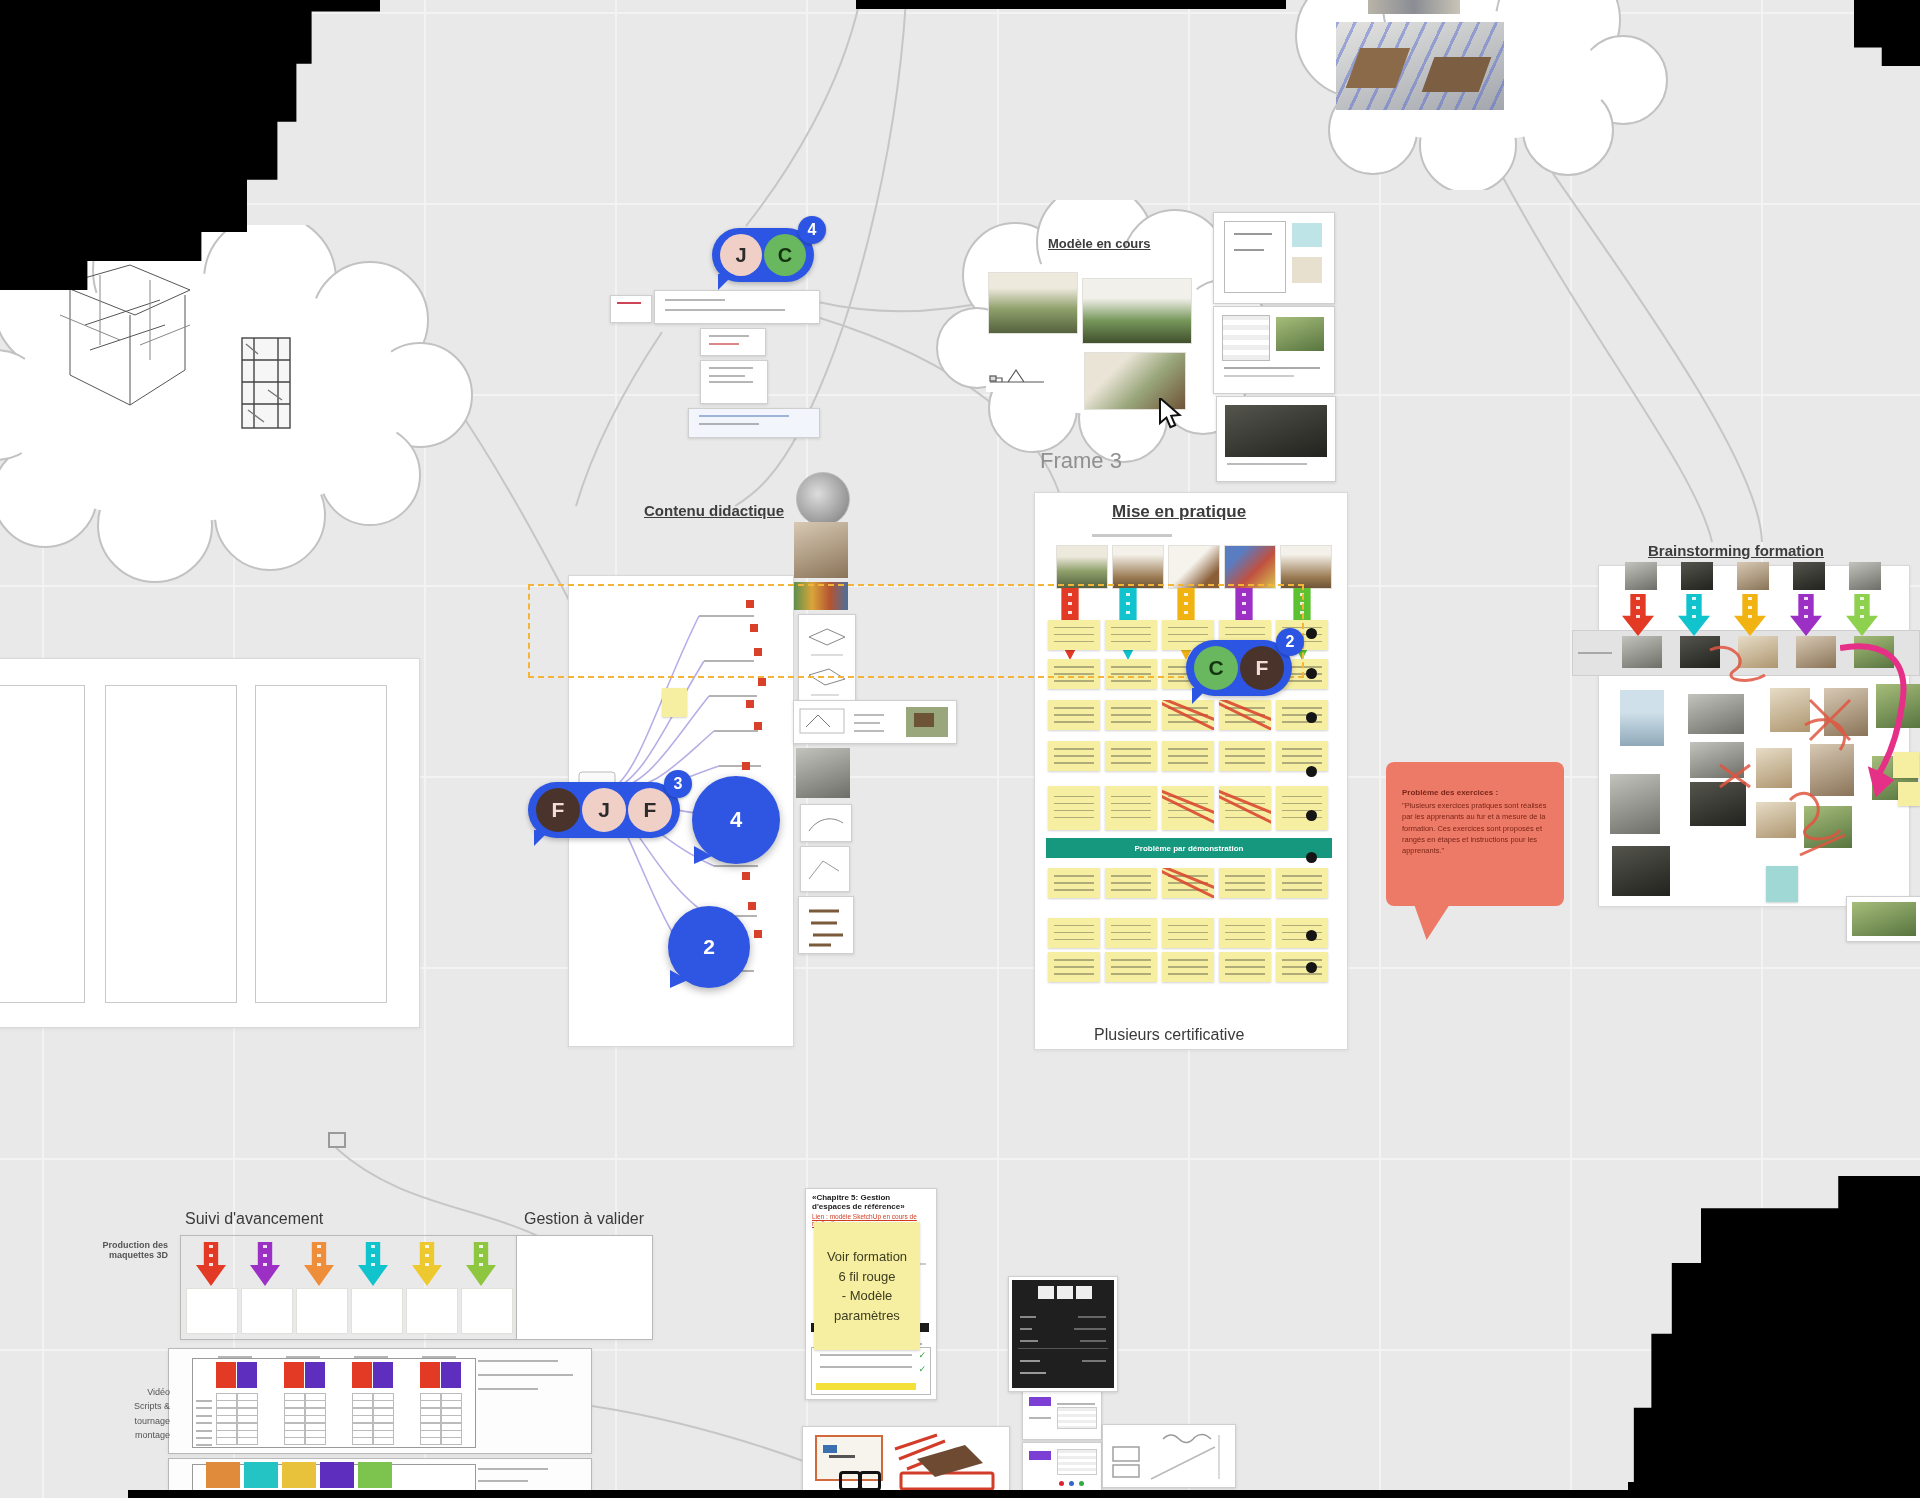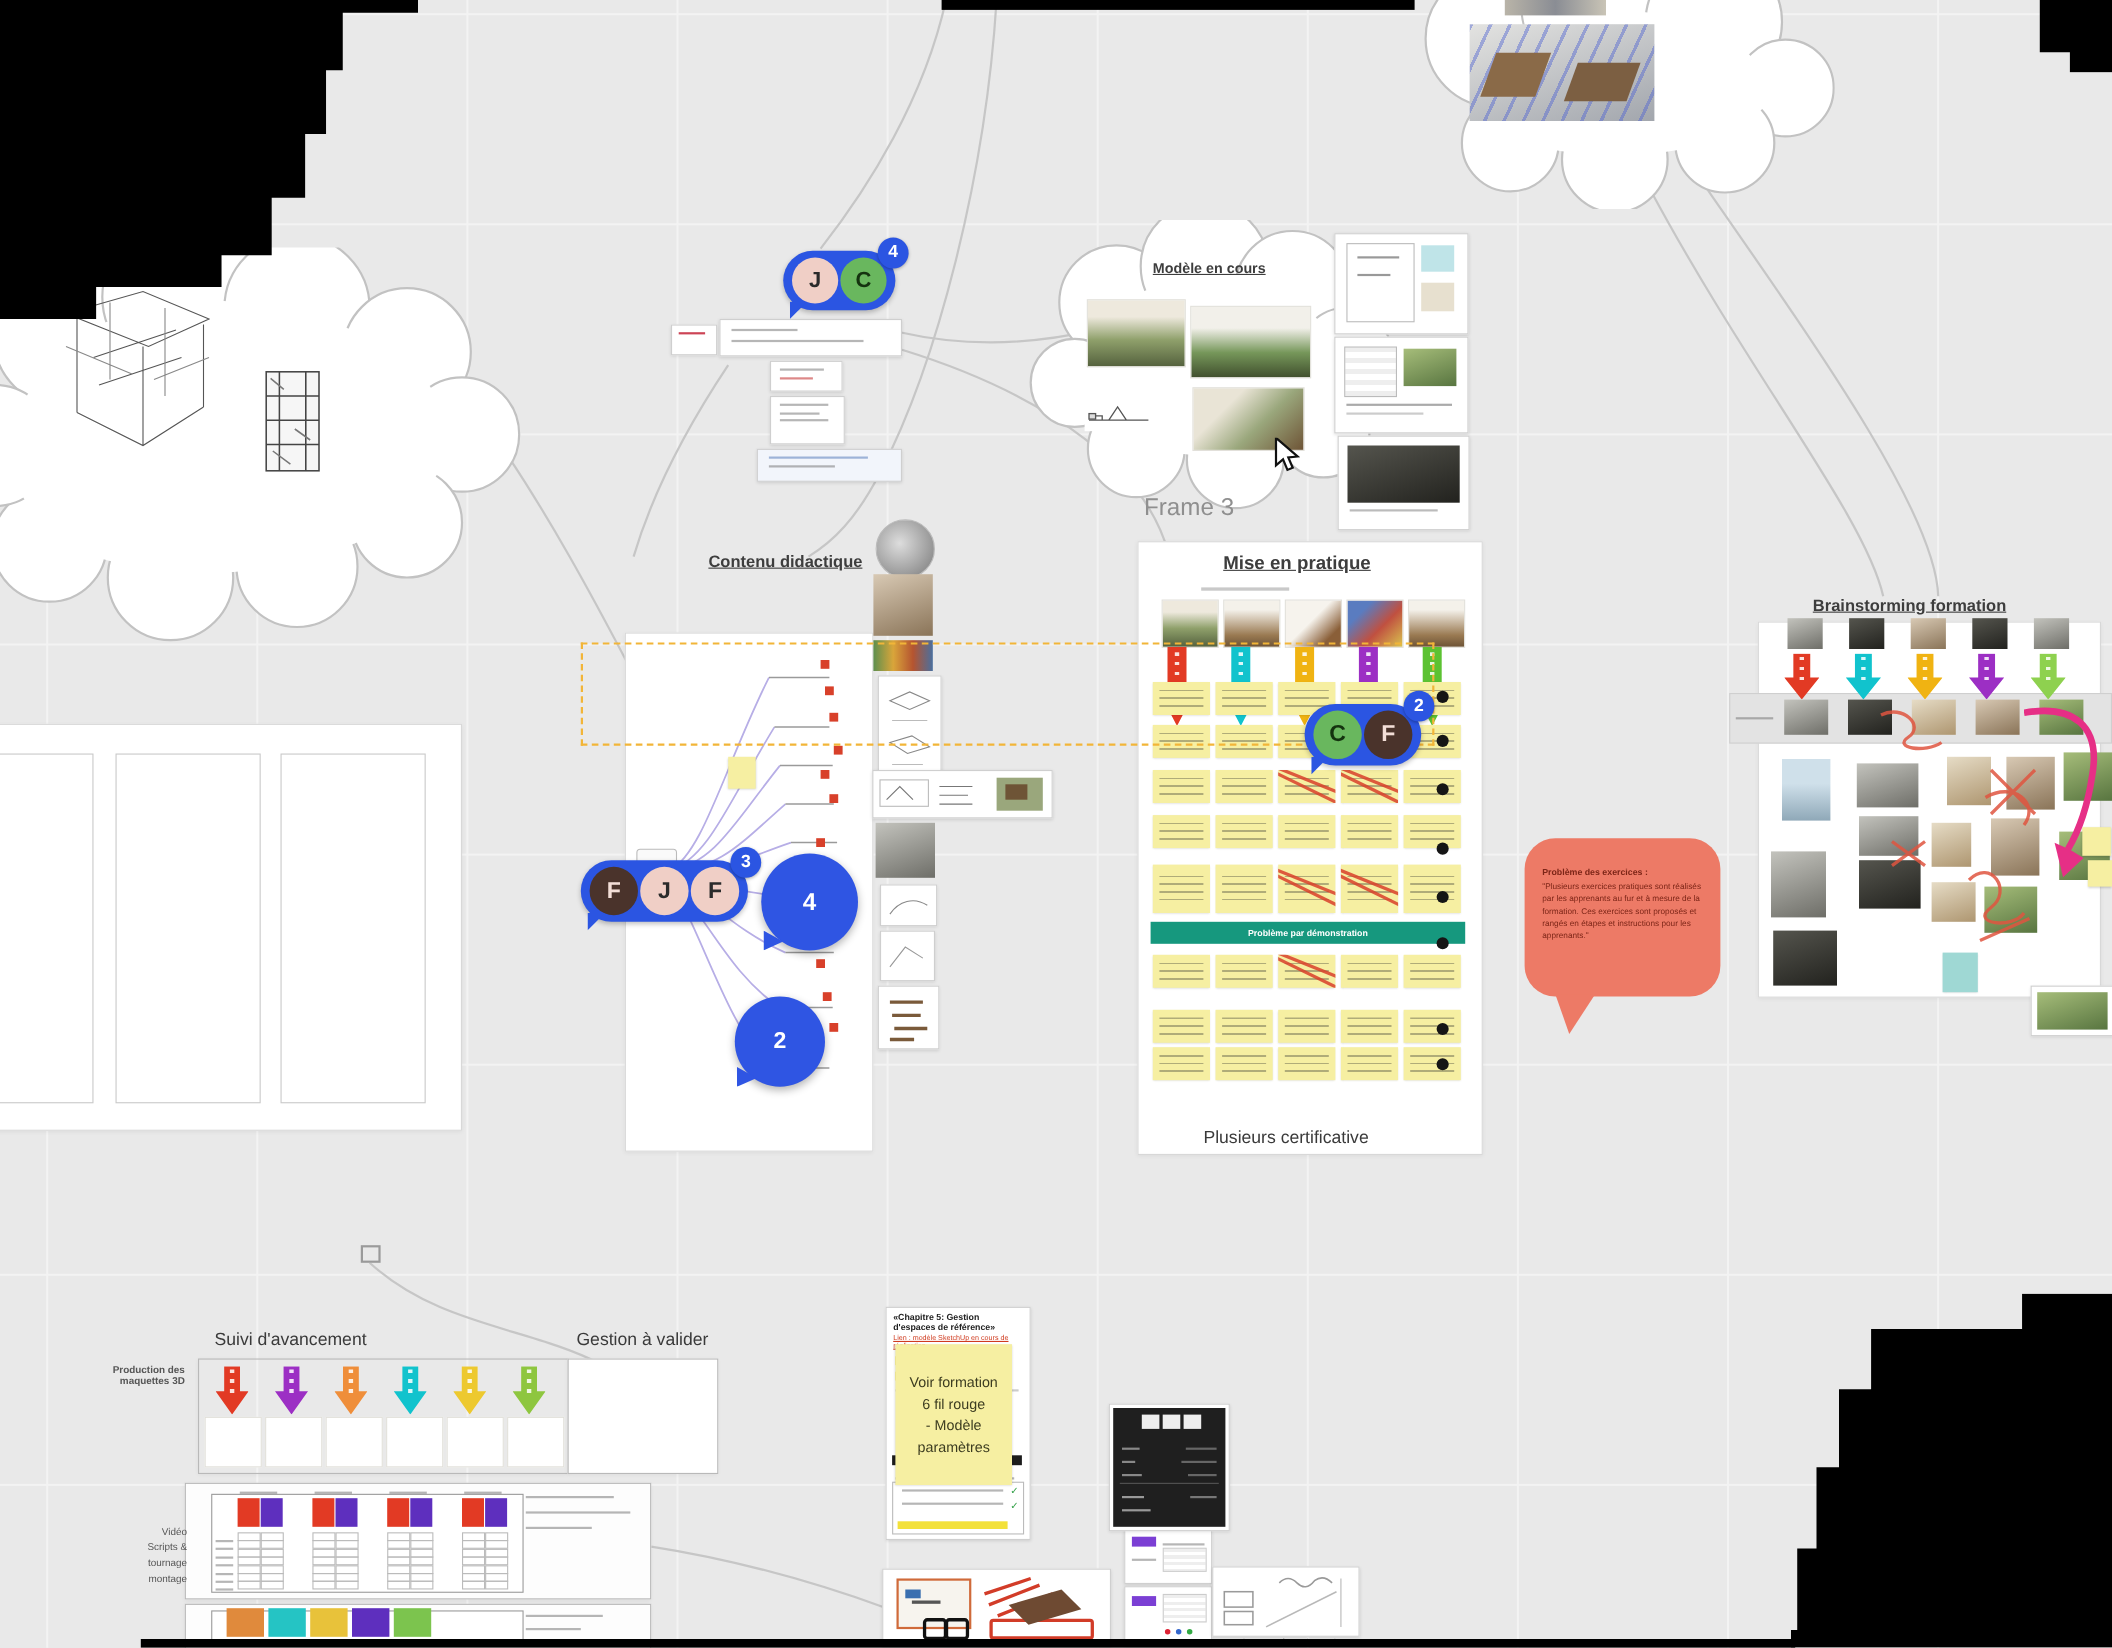--- a/index.html
+++ b/index.html
@@ -28,21 +28,21 @@
   .dot{position:absolute;width:11px;height:11px;border-radius:50%;background:#151515}
   
   .cluster{position:absolute;background:#2b55e2;border-radius:32px;display:flex;align-items:center;padding:6px 8px;gap:2px;box-shadow:0 2px 5px rgba(0,0,0,.25)}
   .cluster:after{content:"";position:absolute;left:6px;bottom:-8px;width:16px;height:16px;background:#2b55e2;clip-path:polygon(0 0,100% 0,0 100%)}
   .avatar{width:40px;height:40px;border-radius:50%;display:flex;align-items:center;justify-content:center;font-weight:700;font-size:20px;flex:0 0 auto}
   .badge{position:absolute;top:-12px;right:-12px;width:28px;height:28px;border-radius:50%;background:#2b55e2;color:#fff;font-weight:700;font-size:16px;display:flex;align-items:center;justify-content:center;box-shadow:0 1px 3px rgba(0,0,0,.3)}
   
   .comment{position:absolute;background:#2f55e3;border-radius:50%;color:#fff;font-weight:700;display:flex;align-items:center;justify-content:center;box-shadow:0 3px 8px rgba(0,0,0,.3)}
   .comment:after{content:"";position:absolute;left:2px;bottom:0;width:18px;height:18px;background:#2f55e3;clip-path:polygon(0 100%,0 0,100% 55%)}
   
-  .bubble{position:absolute;background:#ed7a66;border-radius:28px;color:#7c2517;padding:26px 14px 10px 16px}
+  .bubble{position:absolute;background:#ed7a66;border-radius:8px;color:#7c2517;padding:26px 14px 10px 16px}
   .bubble:after{content:"";position:absolute;left:28px;bottom:-34px;width:36px;height:36px;background:#ed7a66;clip-path:polygon(0 0,100% 0,35% 100%)}
   .tbar{background:rgba(110,110,110,.5);height:2px;margin:4px 0}
   .thumb{position:absolute;border:1px solid #e2e0da}
   .t-house{background:linear-gradient(180deg,#eee9dd 25%,#8fa06b 60%,#55623e)}
   .t-furn{background:linear-gradient(180deg,#f4f1ea 20%,#9a7a52 75%,#6e5436)}
   .t-tool{background:linear-gradient(135deg,#f6f3ed 45%,#8a5f38 80%)}
   .t-bench{background:linear-gradient(135deg,#5a7cc0 25%,#c05040 60%,#d9c44f)}
   .p-gray{background:linear-gradient(160deg,#c3c3bd,#6e6e68)}
   .p-dark{background:linear-gradient(160deg,#55554e,#22221e)}
   .p-beige{background:linear-gradient(160deg,#e6dcc6,#ae9670)}
@@ -518,21 +518,21 @@
   </div>
 <div class="comment" style="left:668px;top:906px;width:82px;height:82px;font-size:21px;z-index:19">
     <span>2</span>
   </div>
 
 <div class="bubble" style="left:1386px;top:762px;width:148px;height:108px;z-index:10">
   <div style="font-size:8px;font-weight:700;margin-bottom:3px">Problème des exercices :</div>
   <div style="font-size:7.5px;line-height:1.5">"Plusieurs exercices pratiques sont réalisés par les apprenants au fur et à mesure de la formation. Ces exercices sont proposés et rangés en étapes et instructions pour les apprenants."</div>
 </div>
 
-<div class="plain" style="left:195px;top:1210px;font-size:16px;z-index:4">Suivi d'avancement</div>
+<div class="plain" style="left:185px;top:1210px;font-size:16px;z-index:4">Suivi d'avancement</div>
 <div class="plain" style="left:524px;top:1210px;font-size:16px;z-index:4">Gestion à valider</div>
 <div id="prod-label" class="abs" style="left:88px;top:1240px;width:80px;font-size:9px;font-weight:700;color:#555;text-align:right;z-index:4">
     <div>Production des</div>
     <div>maquettes 3D</div>
   </div>
 <div class="frame" style="left:180px;top:1235px;width:335px;height:103px;z-index:2;background:transparent;border-color:#b9b9b9"></div>
 <div class="frame" style="left:516px;top:1235px;width:135px;height:103px;z-index:2;background:#fff;border-color:#b9b9b9"></div>
 <div id="suivi-arrows" class="abs" style="z-index:4">
     <div class="arrow-down" style="left: 196px; top: 1242px; width: 30px; height: 44px; background-color: rgb(226, 58, 36);"></div>
     <div class="arrow-down" style="left: 250px; top: 1242px; width: 30px; height: 44px; background-color: rgb(156, 47, 196);"></div>

